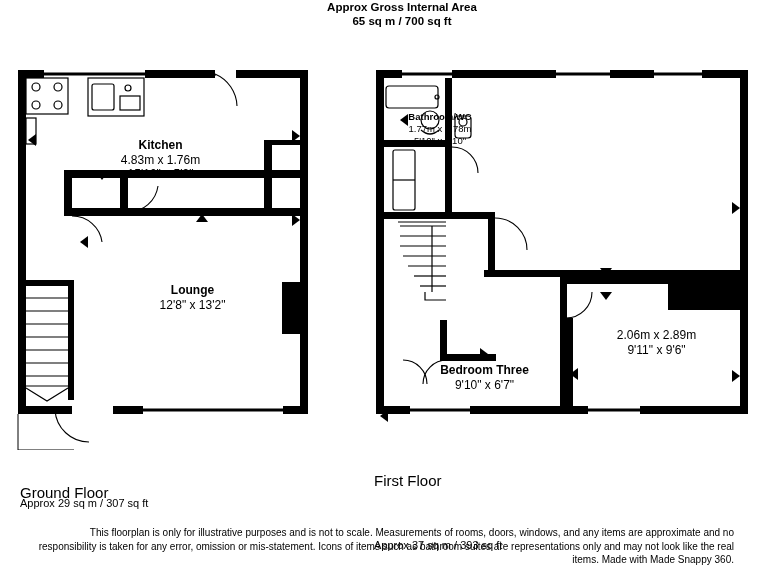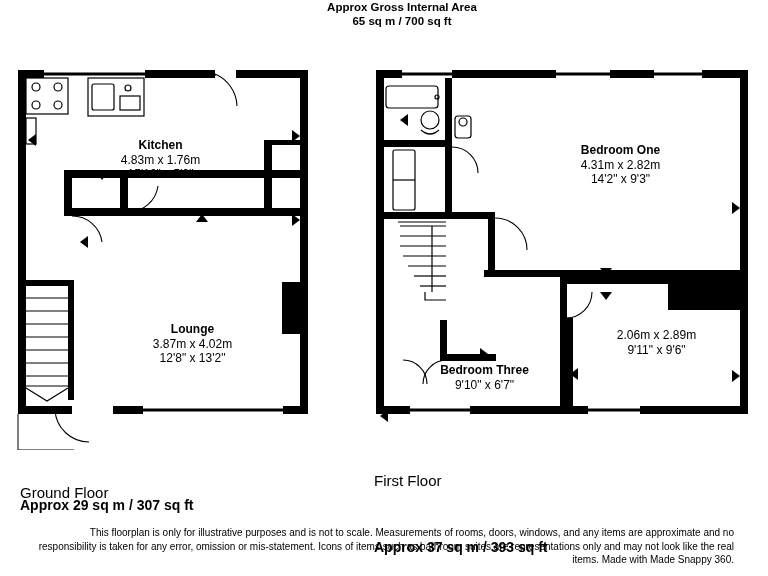--- a/index.html
+++ b/index.html
@@ -62,22 +62,22 @@
     line-height: 12px;
   }
 
   .floortitle {
     position: absolute;
     font-size: 15px;
     font-weight: normal;
   }
   .floorsub {
     position: absolute;
-    font-size: 14px;
-    font-weight: bold;
+    font-size: 11px;
+    font-weight: normal;
   }
 
   .disclaimer {
     position: absolute;
     left: 34px;
     top: 526px;
     width: 700px;
     text-align: right;
     font-size: 10px;
     line-height: 13.5px;
@@ -266,32 +266,31 @@
       </g>
     </g>
   </svg>
 
   <div class="roomlabel" style="left:68px; top:138px; width:185px;">
     <span class="name">Kitchen</span>
     <span class="dim">4.83m x 1.76m</span>
     <span class="dim">15'10" x 5'9"</span>
   </div>
 
-  <div class="roomlabel" style="left:100px; top:283px; width:185px;margin-top:39px;">
+  <div class="roomlabel" style="left:100px; top:283px; width:185px;">
     <span class="name">Lounge</span>
-    <span class="dim">3.87m x 4.02m</span>
     <span class="dim">12'8" x 13'2"</span>
   </div>
 
-
-  <div class="roomlabel" style="left:528px; top:143px; width:185px;">
-    <span class="name">Bedroom One</span>
-    <span class="dim">4.31m x 2.82m</span>
-    <span class="dim">14'2" x 9'3"</span>
-  </div>
+  <div class="roomlabel small" style="left:370px; top:111px; width:140px;">
+    <span class="name">Bathroom/WC</span>
+    <span class="dim">1.77m x 1.78m</span>
+    <span class="dim">5'10" x 5'10"</span>
+  </div>
+
 
   <div class="roomlabel" style="left:564px; top:328px; width:185px;">
     <span class="dim">2.06m x 2.89m</span>
     <span class="dim">9'11" x 9'6"</span>
   </div>
 
   <div class="roomlabel" style="left:392px; top:363px; width:185px;">
     <span class="name">Bedroom Three</span>
     <span class="dim">9'10" x 6'7"</span>
   </div>

